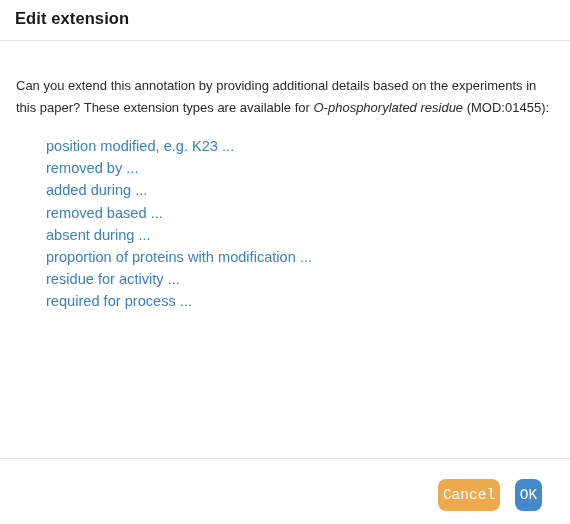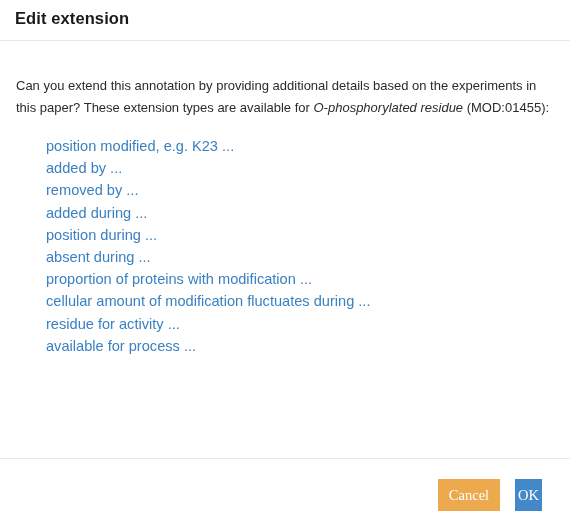--- a/index.html
+++ b/index.html
@@ -105,23 +105,23 @@
     height: 66px;
     box-sizing: border-box;
     border-top: 1px solid #e9e9e9;
   }
 
   .btn {
     position: absolute;
     top: 20px;
     height: 32px;
     border: 0;
-    border-radius: 0;
+    border-radius: 8px;
     color: #ffffff;
-    font-family: Liberation Serif, serif;
+    font-family: Liberation Mono, monospace;
     font-size: 14.5px;
     font-weight: normal;
     line-height: 32px;
     text-align: center;
     cursor: pointer;
     padding: 0;
     box-sizing: border-box;
   }
   .btn-cancel {
     left: 438px;
@@ -145,45 +145,39 @@
 
   <div class="dialog-body">
 
     <p class="intro-paragraph"><span>Can you extend this annotation by providing additional details based on the experiments in this paper? These extension types are available for </span><span class="intro-term">O-phosphorylated residue</span><span> (MOD:01455):</span></p>
 
     <ul class="ext-type-list">
       <li>
           <a class="ext-type-item" href="#">position modified, e.g. K23 ...</a>
         </li>
       <li>
-          <a class="ext-type-item" href="#">added by ...</a>
-        </li>
-      <li>
           <a class="ext-type-item" href="#">removed by ...</a>
         </li>
       <li>
           <a class="ext-type-item" href="#">added during ...</a>
         </li>
       <li>
-          <a class="ext-type-item" href="#">position during ...</a>
+          <a class="ext-type-item" href="#">removed based ...</a>
         </li>
       <li>
           <a class="ext-type-item" href="#">absent during ...</a>
         </li>
       <li>
           <a class="ext-type-item" href="#">proportion of proteins with modification ...</a>
         </li>
       <li>
-          <a class="ext-type-item" href="#">cellular amount of modification fluctuates during ...</a>
-        </li>
-      <li>
           <a class="ext-type-item" href="#">residue for activity ...</a>
         </li>
       <li>
-          <a class="ext-type-item" href="#">available for process ...</a>
+          <a class="ext-type-item" href="#">required for process ...</a>
         </li>
     </ul>
 
 
   </div>
 
   <div class="dialog-footer">
     <button class="btn btn-cancel">Cancel</button>
     <button class="btn btn-ok">OK</button>
   </div>

